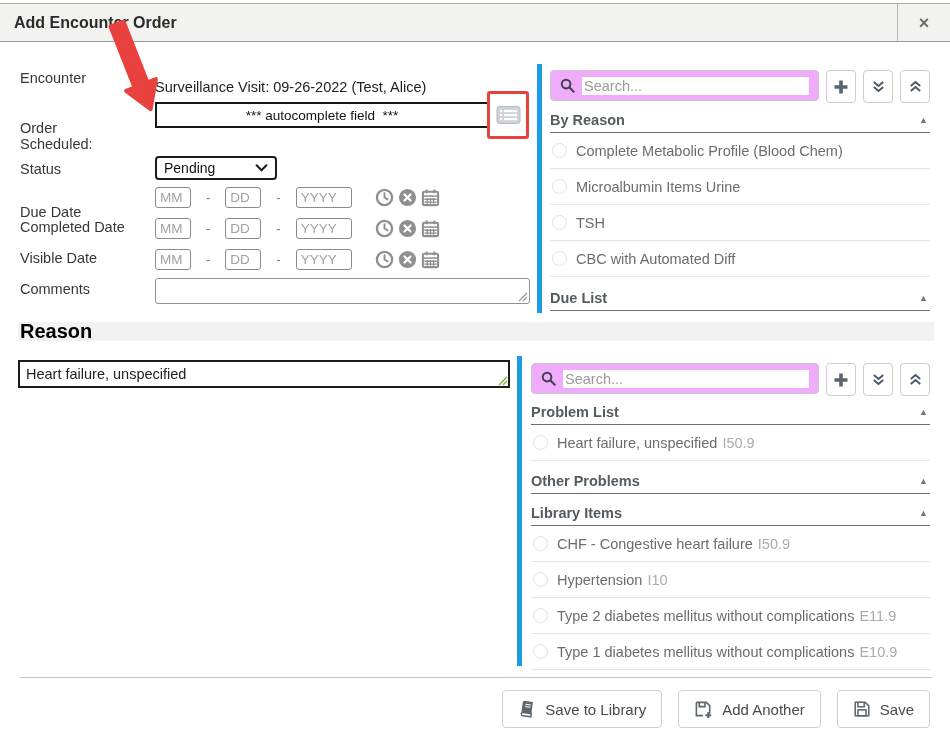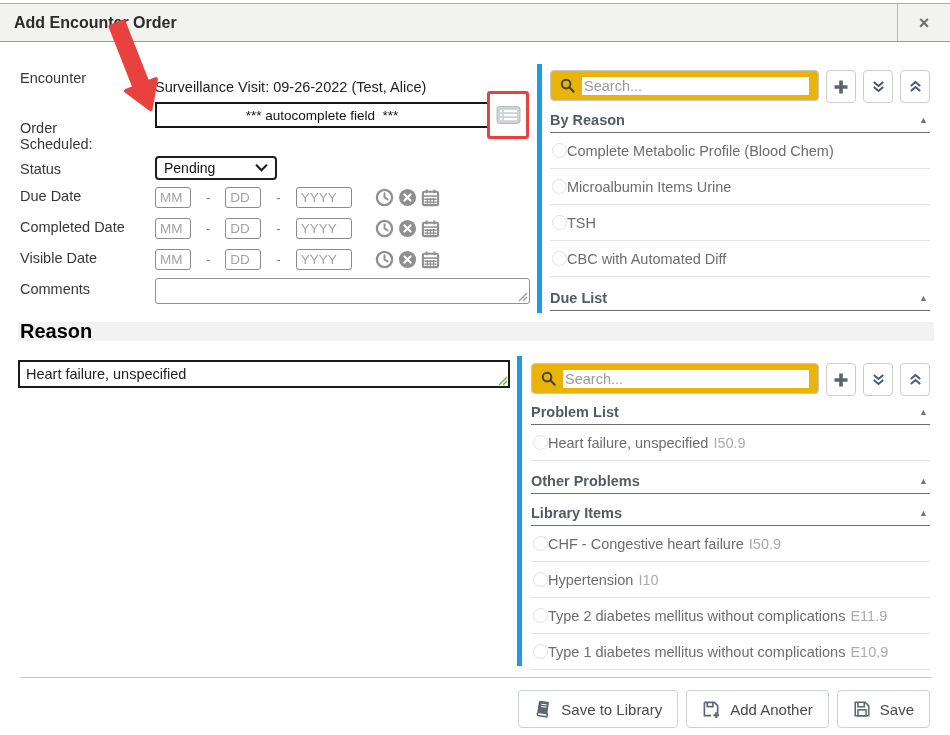--- a/index.html
+++ b/index.html
@@ -36,45 +36,45 @@
   .comments-wrap{position:absolute;left:155px;top:278px;width:375px;height:26px;}
   .comments-input{width:100%;height:100%;box-sizing:border-box;border:1px solid #919191;border-radius:3px;
                   resize:none;font-family:"Liberation Sans",sans-serif;font-size:13px;padding:2px 4px;}
   .grip{position:absolute;right:2px;bottom:2px;pointer-events:none;}
   
   .bluebar{position:absolute;width:5px;}
   
   .panel{position:absolute;box-sizing:border-box;}
   .searchrow{display:flex;gap:7px;}
   .searchbox{flex:1;height:31px;border:1px solid #c8c8c8;border-radius:4px;box-sizing:border-box;
-             display:flex;align-items:center;gap:7px;padding:0 9px;background:#eab308;}
+             display:flex;align-items:center;gap:7px;padding:0 9px;background:#f0abfc;}
   .searchbox input{border:none;outline:none;flex:1;font-size:14.5px;color:#555;
                    font-family:"Liberation Sans",sans-serif;}
   .searchbox input::placeholder{color:#9a9a9a;}
   .sqbtn{width:30px;height:33px;border:1px solid #ccc;border-radius:4px;background:#fff;
          display:flex;align-items:center;justify-content:center;cursor:pointer;flex:none;padding:0;}
   .phead{display:flex;justify-content:space-between;align-items:center;padding-bottom:4px;
          border-bottom:1px solid #6f6f6f;font-weight:bold;font-size:14.5px;color:#545b61;cursor:pointer;}
   .phead .caret{font-size:9px;color:#6e7680;margin-right:2px;}
   .mt9{margin-top:9px;}.mt8{margin-top:8px;}.mt12{margin-top:12px;}.mt11{margin-top:11px;}.mt13{margin-top:13px;}
-  .pitem{display:flex;align-items:center;height:35px;border-bottom:1px solid #e4e4e4;
+  .pitem{display:flex;align-items:center;gap:9px;height:35px;border-bottom:1px solid #e4e4e4;
          font-size:14.5px;color:#6c6c6c;padding-left:2px;cursor:pointer;}
   .radio{width:13px;height:13px;border:1px solid #e2e2e8;border-radius:50%;background:#fefefe;flex:none;}
   .icode{color:#ababab;}
   .ilabelwrap{display:flex;gap:5px;align-items:baseline;}
   
   .reason-strip{position:absolute;left:18px;top:322px;width:916px;height:19px;background:#f2f2f2;
                 display:flex;align-items:center;}
   .reason-strip span{font-size:20px;font-weight:bold;color:#000;}
   .reason-wrap{position:absolute;left:18px;top:360px;width:492px;height:28px;}
   .reason-input{width:100%;height:100%;box-sizing:border-box;border:2px solid #1b1b1b;font-size:14.5px;
                 color:#222;padding:0 6px;font-family:"Liberation Sans",sans-serif;}
   
   .footer-divider{position:absolute;left:20px;top:677px;width:912px;height:1px;background:#c6c6c6;}
-  .footer{position:absolute;right:20px;top:690px;display:flex;gap:8px;}
+  .footer{position:absolute;right:20px;top:690px;display:flex;gap:16px;}
   .fbtn{display:flex;align-items:center;gap:9px;padding:0 15px;height:38px;border:1px solid #ccd1d5;
         border-radius:4px;background:#fff;font-size:15px;color:#4a4a4a;cursor:pointer;
         font-family:"Liberation Sans",sans-serif;}
   
   .arrow-svg{position:absolute;left:103px;top:20px;pointer-events:none;z-index:5;}
 </style>
 </head>
 <body>
 
 <div class="stage">
@@ -83,21 +83,21 @@
     <span class="title">Add Encounter Order</span>
   </div>
   <div class="close-area" style="top:4px;height:37px;">
     <span class="close-x">×</span>
   </div>
 
   <span class="flabel" style="top:70px;">Encounter</span>
   <span class="flabel" style="top:104px;margin-top:16px;">Order</span>
   <span class="flabel" style="top:136px;">Scheduled:</span>
   <span class="flabel" style="top:161px;">Status</span>
-  <span class="flabel" style="top:188px;">Due Date</span>
+  <span class="flabel" style="top:204px;">Due Date</span>
   <span class="flabel" style="top:219px;">Completed Date</span>
   <span class="flabel" style="top:250px;">Visible Date</span>
   <span class="flabel" style="top:281px;">Comments</span>
 
   <span class="enc-value">Surveillance Visit: 09-26-2022 (Test, Alice)</span>
 
   <input class="order-input" value="*** autocomplete field  ***" style="">
   <div class="red-box">
     <svg width="25" height="20" viewBox="0 0 25 20">
       <rect x="1" y="1.5" width="23" height="17" rx="2.5" fill="#cdd3d9" stroke="#b6bcc2"></rect>

